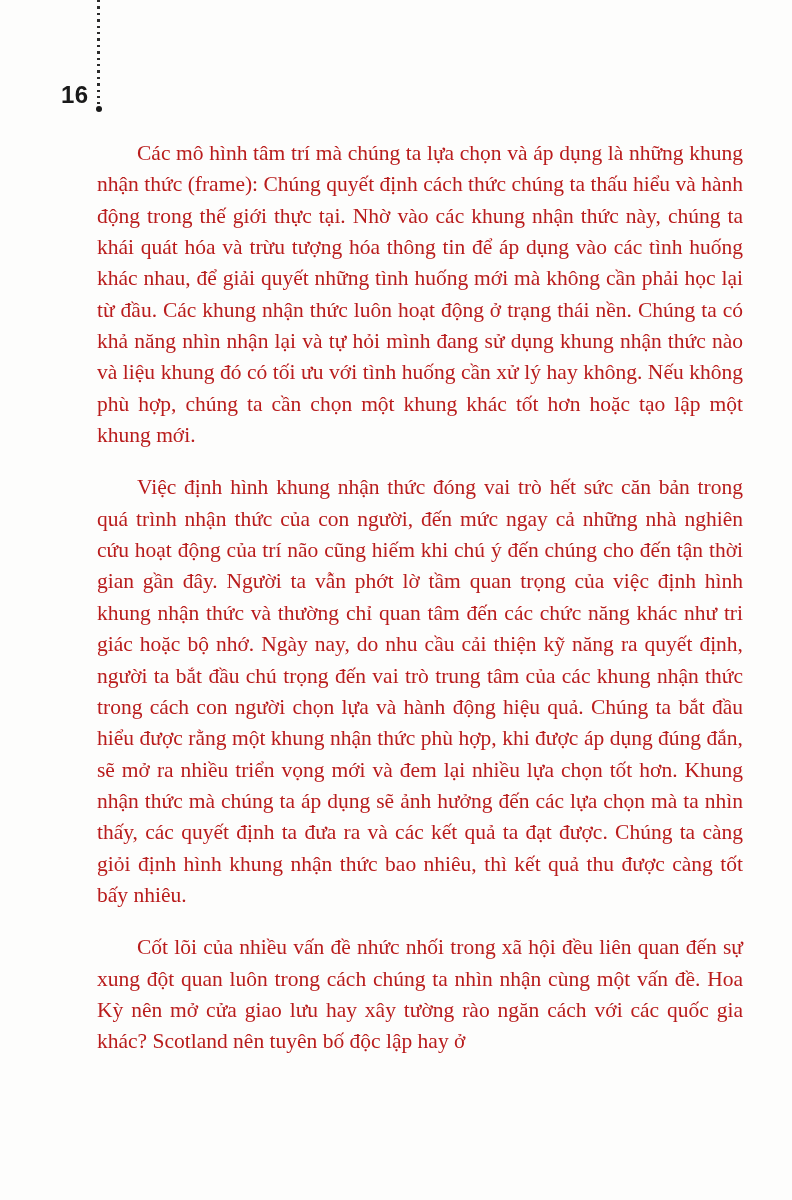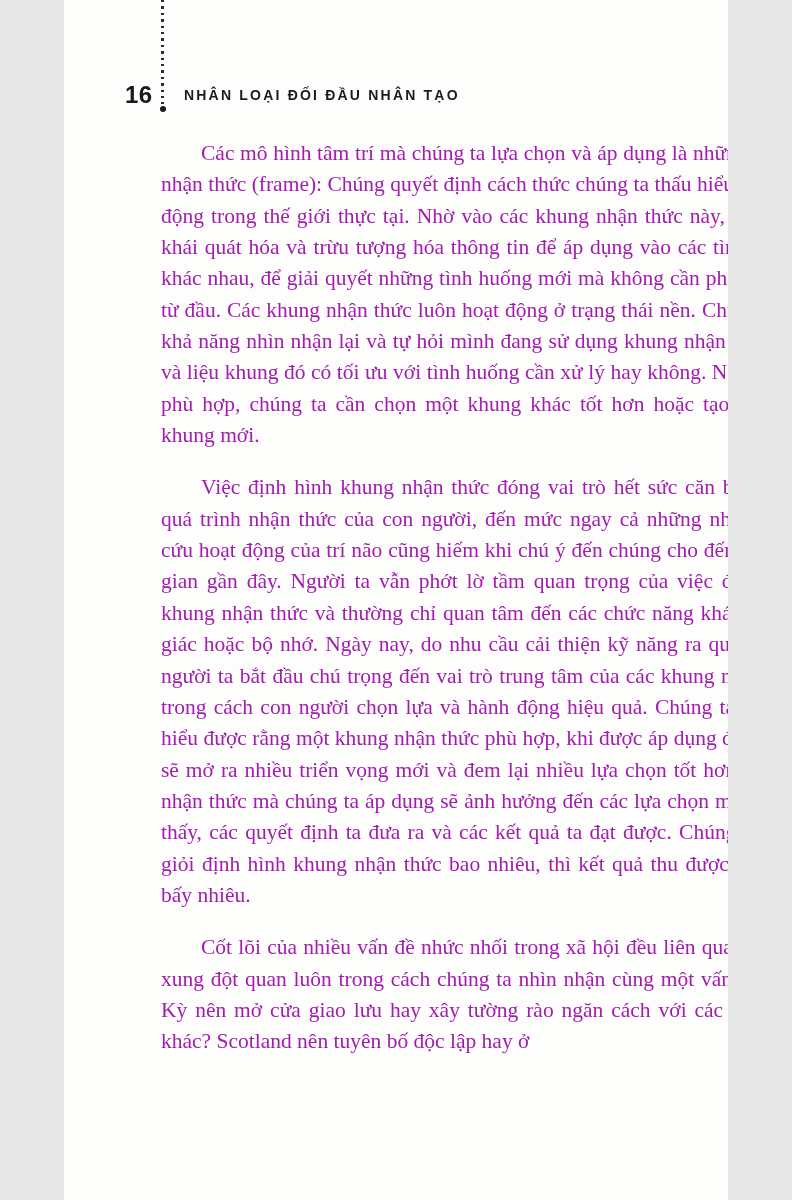--- a/index.html
+++ b/index.html
@@ -2,21 +2,21 @@
 <html lang="vi"><head>
 <meta charset="utf-8">
 <style>
   html, body {
     margin: 0;
     padding: 0;
     background: #e8e8e8;
   }
   .page {
     position: relative;
-    width: 664px;
+    width: 792px;
     height: 1200px;
     margin: 0 auto;
     background: #fdfdfc;
     color: #1b1b1b;
     overflow: hidden;
   }
   
   .page-number {
     position: absolute;
     left: 61px;
@@ -64,41 +64,40 @@
   
   .body-text {
     position: absolute;
     left: 97px;
     top: 138px;
     width: 646px;
     font-family: "Liberation Serif", serif;
     font-size: 21.5px;
     line-height: 31.35px;
     text-align: justify;
-    color: #a21caf;
+    color: #b91c1c;
   }
   .body-text p {
     margin: 0 0 21px 0;
     text-indent: 40px;
   }
   .body-text p:last-child {
     margin-bottom: 0;
   }
 </style>
 </head>
 <body>
 
 <div class="page">
 
   <div class="dotted-divider"></div>
   <div class="divider-end-dot"></div>
 
   <div class="page-number">16</div>
 
-  <div class="running-title">NHÂN LOẠI ĐỐI ĐẦU NHÂN TẠO</div>
 
   <div class="body-text">
     <p>Các mô hình tâm trí mà chúng ta lựa chọn và áp dụng là những khung nhận thức (frame): Chúng quyết định cách thức chúng ta thấu hiểu và hành động trong thế giới thực tại. Nhờ vào các khung nhận thức này, chúng ta khái quát hóa và trừu tượng hóa thông tin để áp dụng vào các tình huống khác nhau, để giải quyết những tình huống mới mà không cần phải học lại từ đầu. Các khung nhận thức luôn hoạt động ở trạng thái nền. Chúng ta có khả năng nhìn nhận lại và tự hỏi mình đang sử dụng khung nhận thức nào và liệu khung đó có tối ưu với tình huống cần xử lý hay không. Nếu không phù hợp, chúng ta cần chọn một khung khác tốt hơn hoặc tạo lập một khung mới.</p>
     <p>Việc định hình khung nhận thức đóng vai trò hết sức căn bản trong quá trình nhận thức của con người, đến mức ngay cả những nhà nghiên cứu hoạt động của trí não cũng hiếm khi chú ý đến chúng cho đến tận thời gian gần đây. Người ta vẫn phớt lờ tầm quan trọng của việc định hình khung nhận thức và thường chỉ quan tâm đến các chức năng khác như tri giác hoặc bộ nhớ. Ngày nay, do nhu cầu cải thiện kỹ năng ra quyết định, người ta bắt đầu chú trọng đến vai trò trung tâm của các khung nhận thức trong cách con người chọn lựa và hành động hiệu quả. Chúng ta bắt đầu hiểu được rằng một khung nhận thức phù hợp, khi được áp dụng đúng đắn, sẽ mở ra nhiều triển vọng mới và đem lại nhiều lựa chọn tốt hơn. Khung nhận thức mà chúng ta áp dụng sẽ ảnh hưởng đến các lựa chọn mà ta nhìn thấy, các quyết định ta đưa ra và các kết quả ta đạt được. Chúng ta càng giỏi định hình khung nhận thức bao nhiêu, thì kết quả thu được càng tốt bấy nhiêu.</p>
     <p>Cốt lõi của nhiều vấn đề nhức nhối trong xã hội đều liên quan đến sự xung đột quan luôn trong cách chúng ta nhìn nhận cùng một vấn đề. Hoa Kỳ nên mở cửa giao lưu hay xây tường rào ngăn cách với các quốc gia khác? Scotland nên tuyên bố độc lập hay ở</p>
   </div>
 
 </div>
 
 </body></html>

